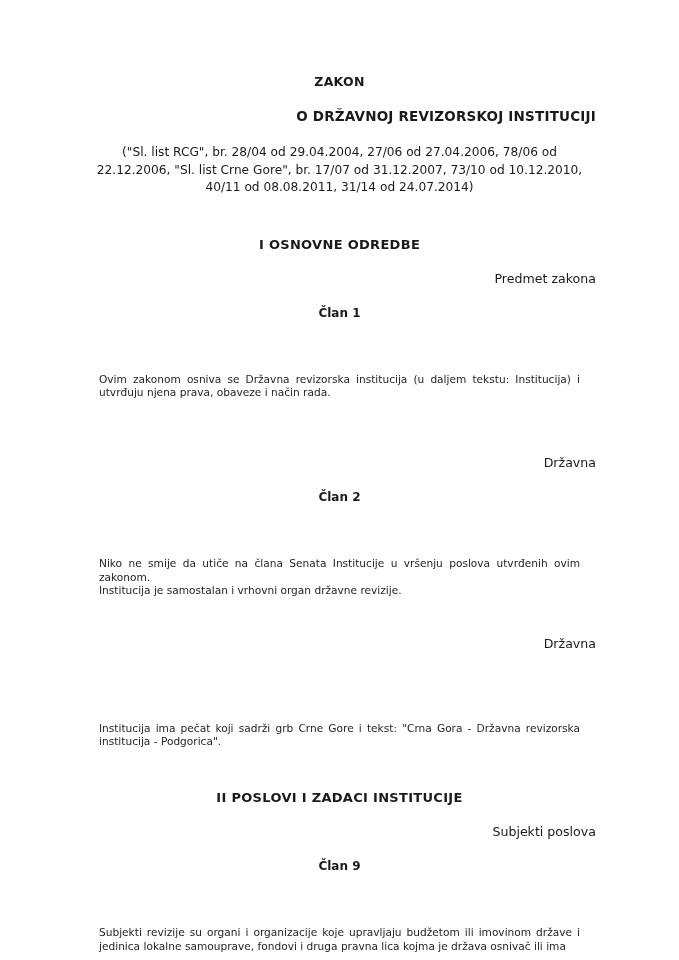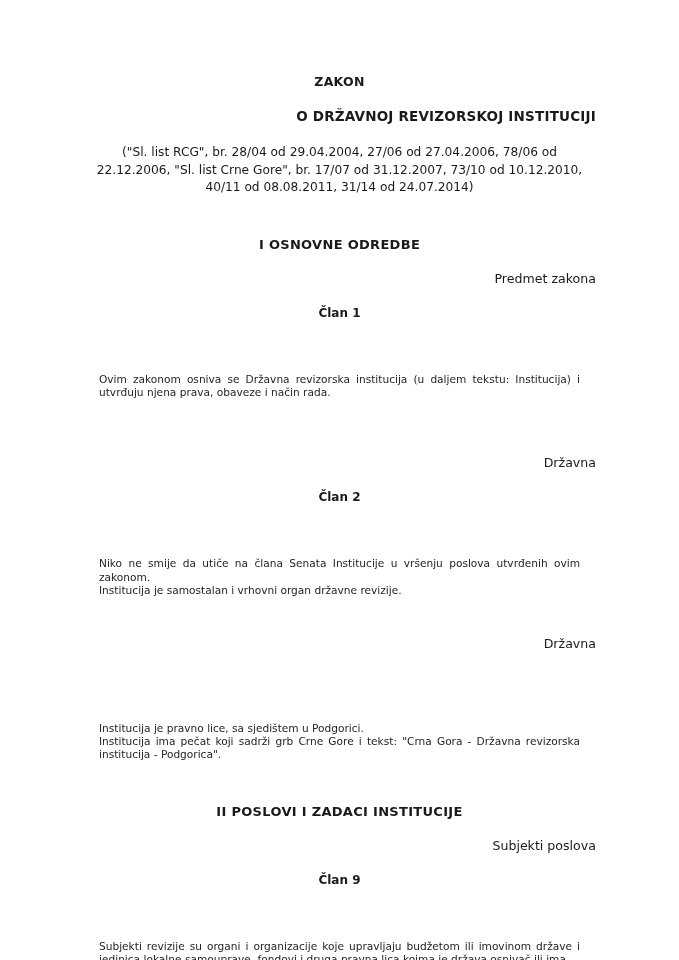--- a/index.html
+++ b/index.html
@@ -146,21 +146,20 @@
   <div class="gap-22"></div>
 
   <h4 class="sub-heading">Državna</h4>
 
   <div class="gap-18"></div>
 
 
   <div class="gap-36"></div>
 
   <div class="body-block">
-    <p class="body-para">Institucija je pravno lice, sa sjedištem u Podgorici.</p>
     <p class="body-para">Institucija ima pečat koji sadrži grb Crne Gore i tekst: "Crna Gora - Državna revizorska institucija - Podgorica".</p>
   </div>
 
   <div class="gap-26"></div>
 
   <h3 class="sec-heading">II POSLOVI I ZADACI INSTITUCIJE</h3>
 
   <div class="gap-18"></div>
 
   <h4 class="sub-heading">Subjekti poslova</h4>

